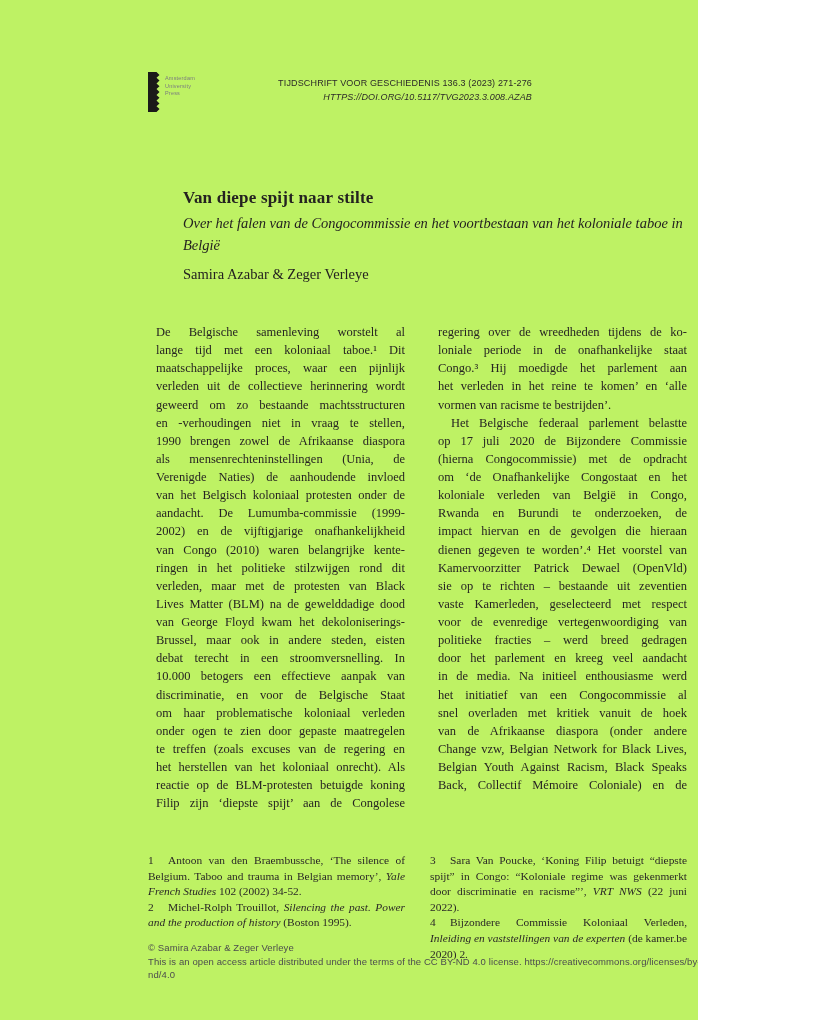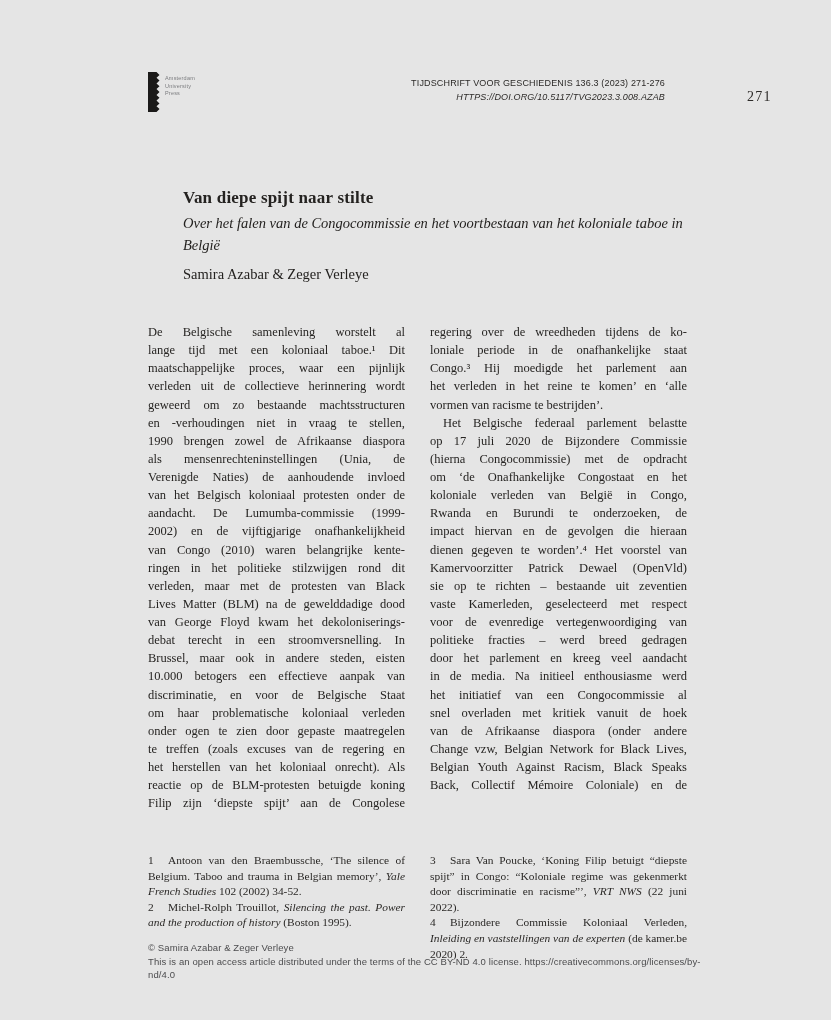--- a/index.html
+++ b/index.html
@@ -1,17 +1,17 @@
 <!DOCTYPE html>
 <html><head>
 <meta charset="utf-8">
 <style>
   html,body { margin:0; padding:0; background:#ffffff; }
   .page {
-    position:relative; width:831px; height:1020px; background:#e5e5e5;
+    position:relative; width:698px; height:1020px; background:#bef264;
     font-family:"Liberation Serif","DejaVu Serif",serif; color:#262422; overflow:hidden;
   }
   
   .logo { position:absolute; left:148px; top:72px; display:flex; }
   .logo svg { display:block; }
   .logo-text {
     font-family:"Liberation Sans","DejaVu Sans",sans-serif; font-size:5.5px; line-height:7.5px;
     color:#7b7c7f; padding:3px 0 0 5px; letter-spacing:0.2px;
   }
   
@@ -27,21 +27,21 @@
   .title { margin:0 0 5px 0; font-size:17px; font-weight:bold; letter-spacing:0.2px; color:#242220; }
   .subtitle { font-style:italic; font-size:14.5px; line-height:21.5px; color:#242220; }
   .authors { position:absolute; left:183px; top:266px; font-size:14.5px; color:#242220; }
   
   .column {
     position:absolute; top:323px; width:257px;
     font-size:12.5px; line-height:18.12px; text-align:justify; color:#262422;
   }
   .col-left { left:148px; }
   .col-right { left:430px; }
-  .bodyline { text-align:justify; text-align-last:justify; }
+  .bodyline { text-align:justify; text-align-last:justify;margin-left:8px; }
   .bodyline.lastline { text-align-last:auto; }
   .bodyline.indent { text-indent:13px; }
   
   .footnotes {
     position:absolute; top:853px; width:257px;
     font-size:11.4px; line-height:15.6px; text-align:justify; color:#2a2826;
   }
   .fn-left { left:148px; }
   .fn-right { left:430px; }
   .footnote { margin:0; }
@@ -95,22 +95,22 @@
       <div class="bodyline">als mensenrechteninstellingen (Unia, de</div>
       <div class="bodyline">Verenigde Naties) de aanhoudende invloed</div>
       <div class="bodyline">van het Belgisch koloniaal protesten onder de</div>
       <div class="bodyline">aandacht. De Lumumba-commissie (1999-</div>
       <div class="bodyline">2002) en de vijftigjarige onafhankelijkheid</div>
       <div class="bodyline">van Congo (2010) waren belangrijke kente-</div>
       <div class="bodyline">ringen in het politieke stilzwijgen rond dit</div>
       <div class="bodyline">verleden, maar met de protesten van Black</div>
       <div class="bodyline">Lives Matter (BLM) na de gewelddadige dood</div>
       <div class="bodyline">van George Floyd kwam het dekoloniserings-</div>
+      <div class="bodyline">Brussel, maar ook in andere steden, eisten</div>
       <div class="bodyline">debat terecht in een stroomversnelling. In</div>
-      <div class="bodyline">Brussel, maar ook in andere steden, eisten</div>
       <div class="bodyline">10.000 betogers een effectieve aanpak van</div>
       <div class="bodyline">discriminatie, en voor de Belgische Staat</div>
       <div class="bodyline">om haar problematische koloniaal verleden</div>
       <div class="bodyline">onder ogen te zien door gepaste maatregelen</div>
       <div class="bodyline">te treffen (zoals excuses van de regering en</div>
       <div class="bodyline">het herstellen van het koloniaal onrecht). Als</div>
       <div class="bodyline">reactie op de BLM-protesten betuigde koning</div>
       <div class="bodyline">Filip zijn ‘diepste spijt’ aan de Congolese</div>
     </div>
   <div class="column col-right">

